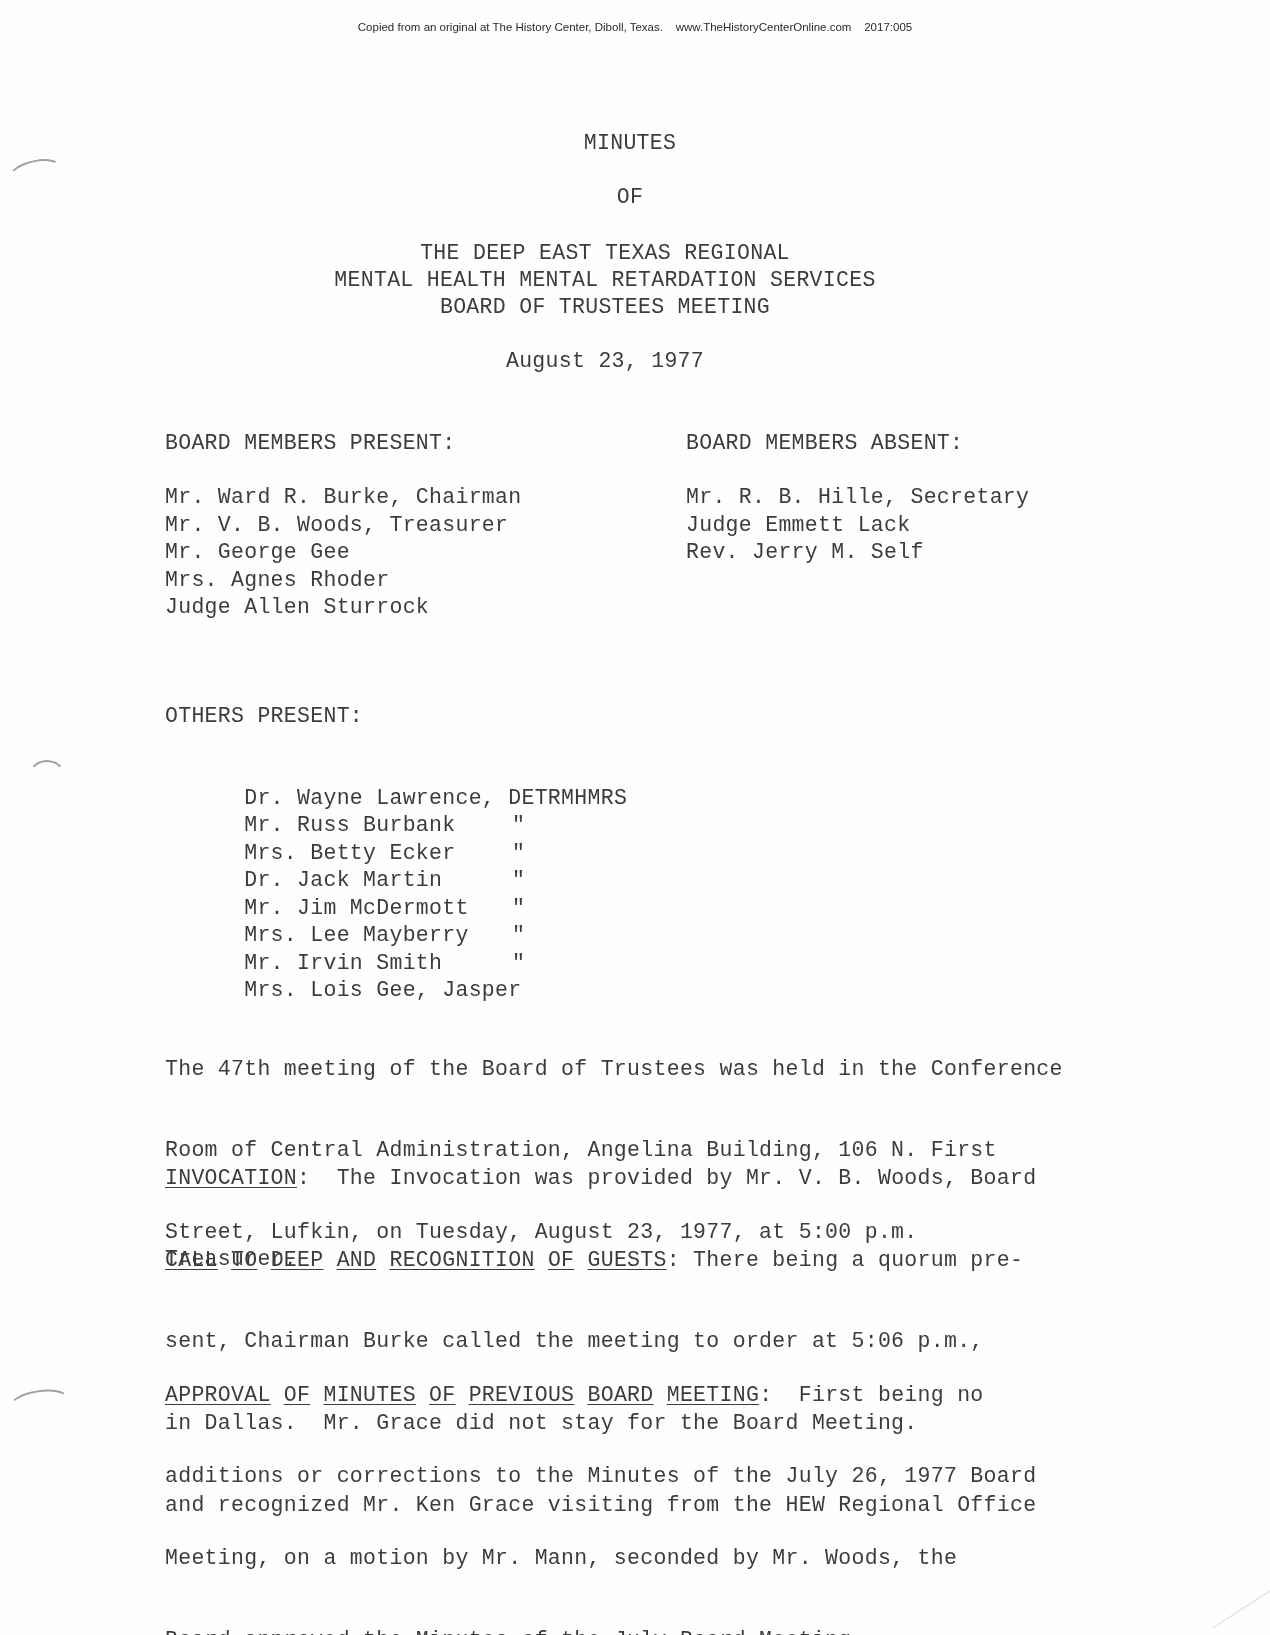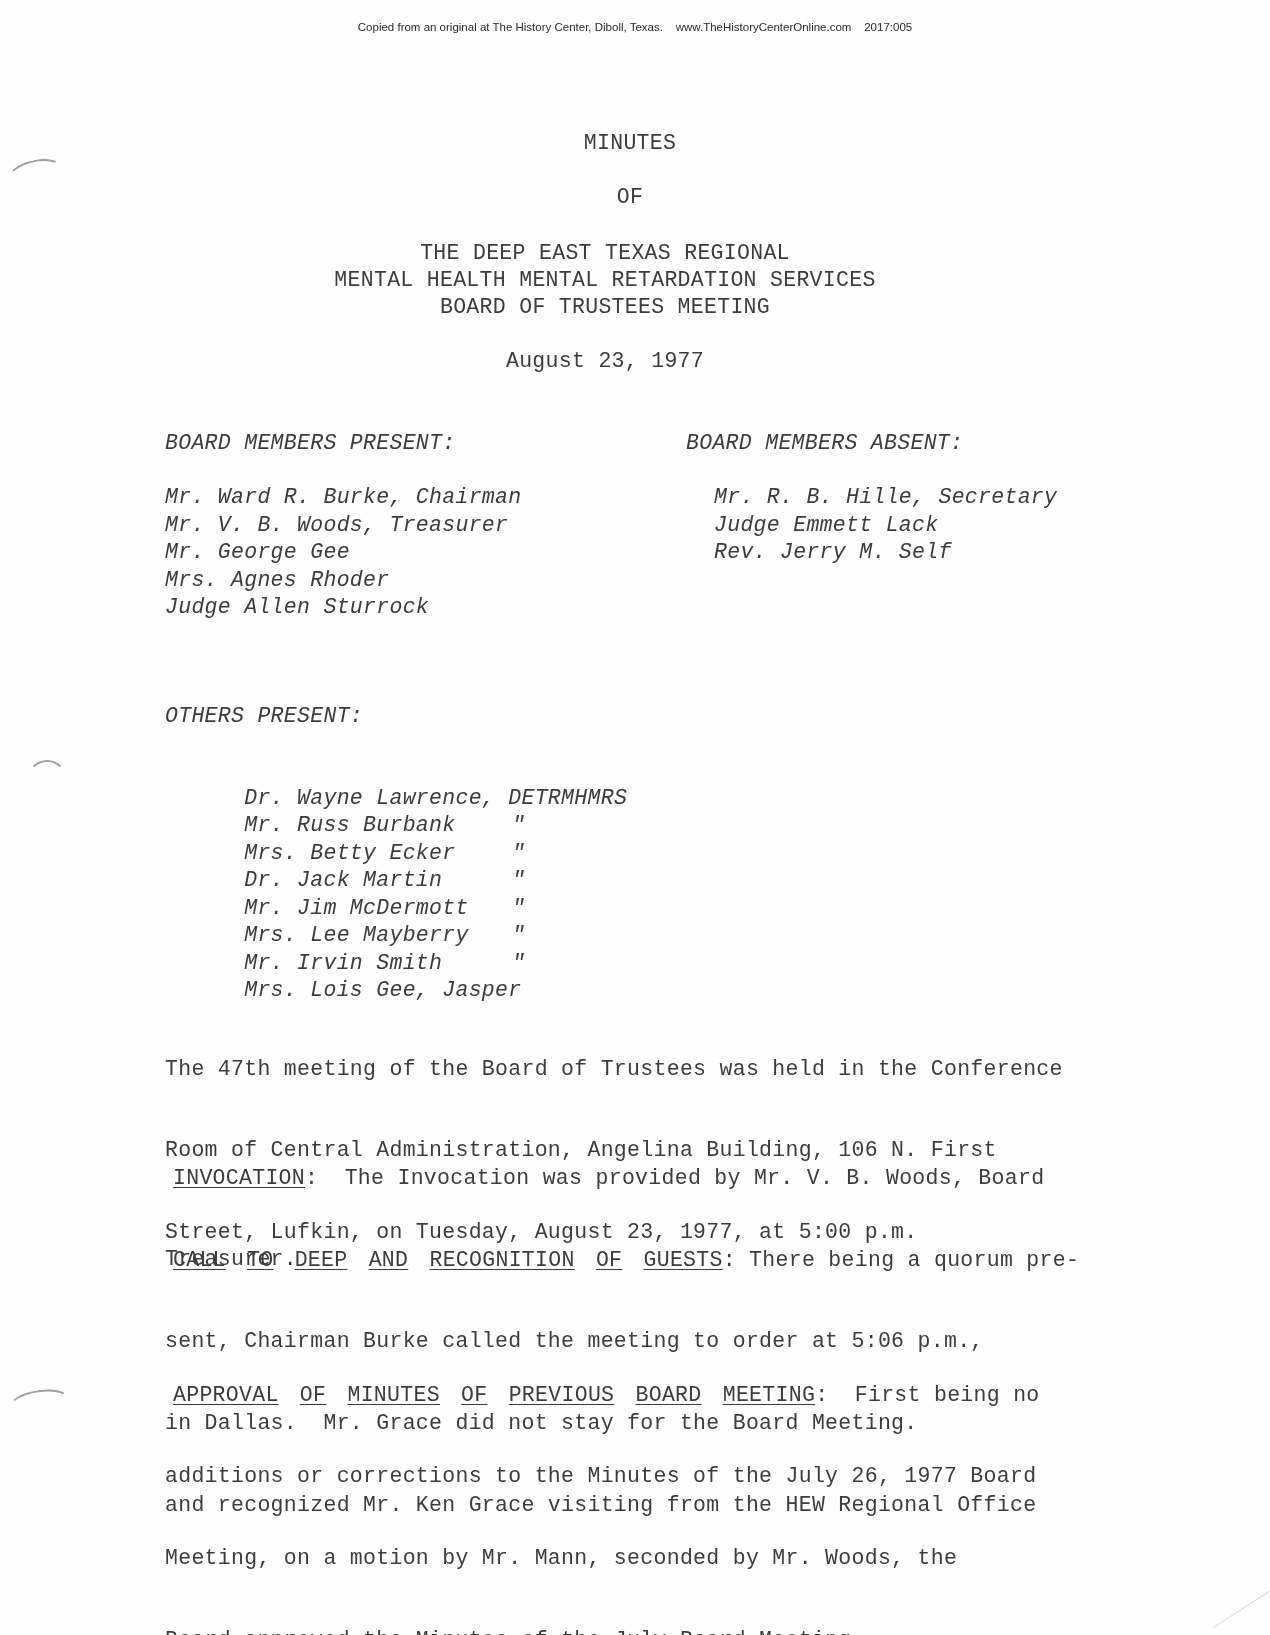--- a/index.html
+++ b/index.html
@@ -40,30 +40,30 @@
     letter-spacing: 0.3px;
     color: #3c3c3c;
     white-space: pre;
   }
   .center-line {
     position: absolute;
     left: 0;
     width: 1270px;
     text-align: center;
   }
-  .abs { position: absolute; font-style: italic; }
+  .abs { position: absolute; }
   .list-line { height: 27.5px; line-height: 27.5px; }
   .para {
     position: absolute;
     left: 165px;
     width: 1000px;
     line-height: 27.3px;
   }
   .para .line { display: block; height: 27.3px; }
-  .u { text-decoration: underline; text-underline-offset: 3px; text-decoration-thickness: 1px; margin-left: 8px; }
+  .u { text-decoration: underline; text-underline-offset: 3px; text-decoration-thickness: 1px; }
   .ditto {
     display: inline-block;
     position: absolute;
     left: 512px;
   }
   .others-row { position: relative; }
   
   .artifact {
     position: absolute;
     border: 2.5px solid #777;
@@ -105,21 +105,21 @@
   <div class="mono abs" style="left:165px; top:431px;">BOARD MEMBERS PRESENT:</div>
   <div class="abs" style="left:165px; top:484px;">
     <div class="mono list-line">Mr. Ward R. Burke, Chairman</div>
     <div class="mono list-line">Mr. V. B. Woods, Treasurer</div>
     <div class="mono list-line">Mr. George Gee</div>
     <div class="mono list-line">Mrs. Agnes Rhoder</div>
     <div class="mono list-line">Judge Allen Sturrock</div>
   </div>
 
   <div class="mono abs" style="left:686px; top:431px;">BOARD MEMBERS ABSENT:</div>
-  <div class="abs" style="left:686px; top:484px;margin-left:28px;">
+  <div class="abs" style="left:686px; top:484px;">
     <div class="mono list-line">Mr. R. B. Hille, Secretary</div>
     <div class="mono list-line">Judge Emmett Lack</div>
     <div class="mono list-line">Rev. Jerry M. Self</div>
   </div>
 
   <div class="mono abs" style="left:165px; top:704px;">OTHERS PRESENT:</div>
   <div class="abs" style="left:165px; top:757px; width:600px;">
     <div class="mono list-line others-row">
       <span>Dr. Wayne Lawrence, DETRMHMRS</span>
     </div>

